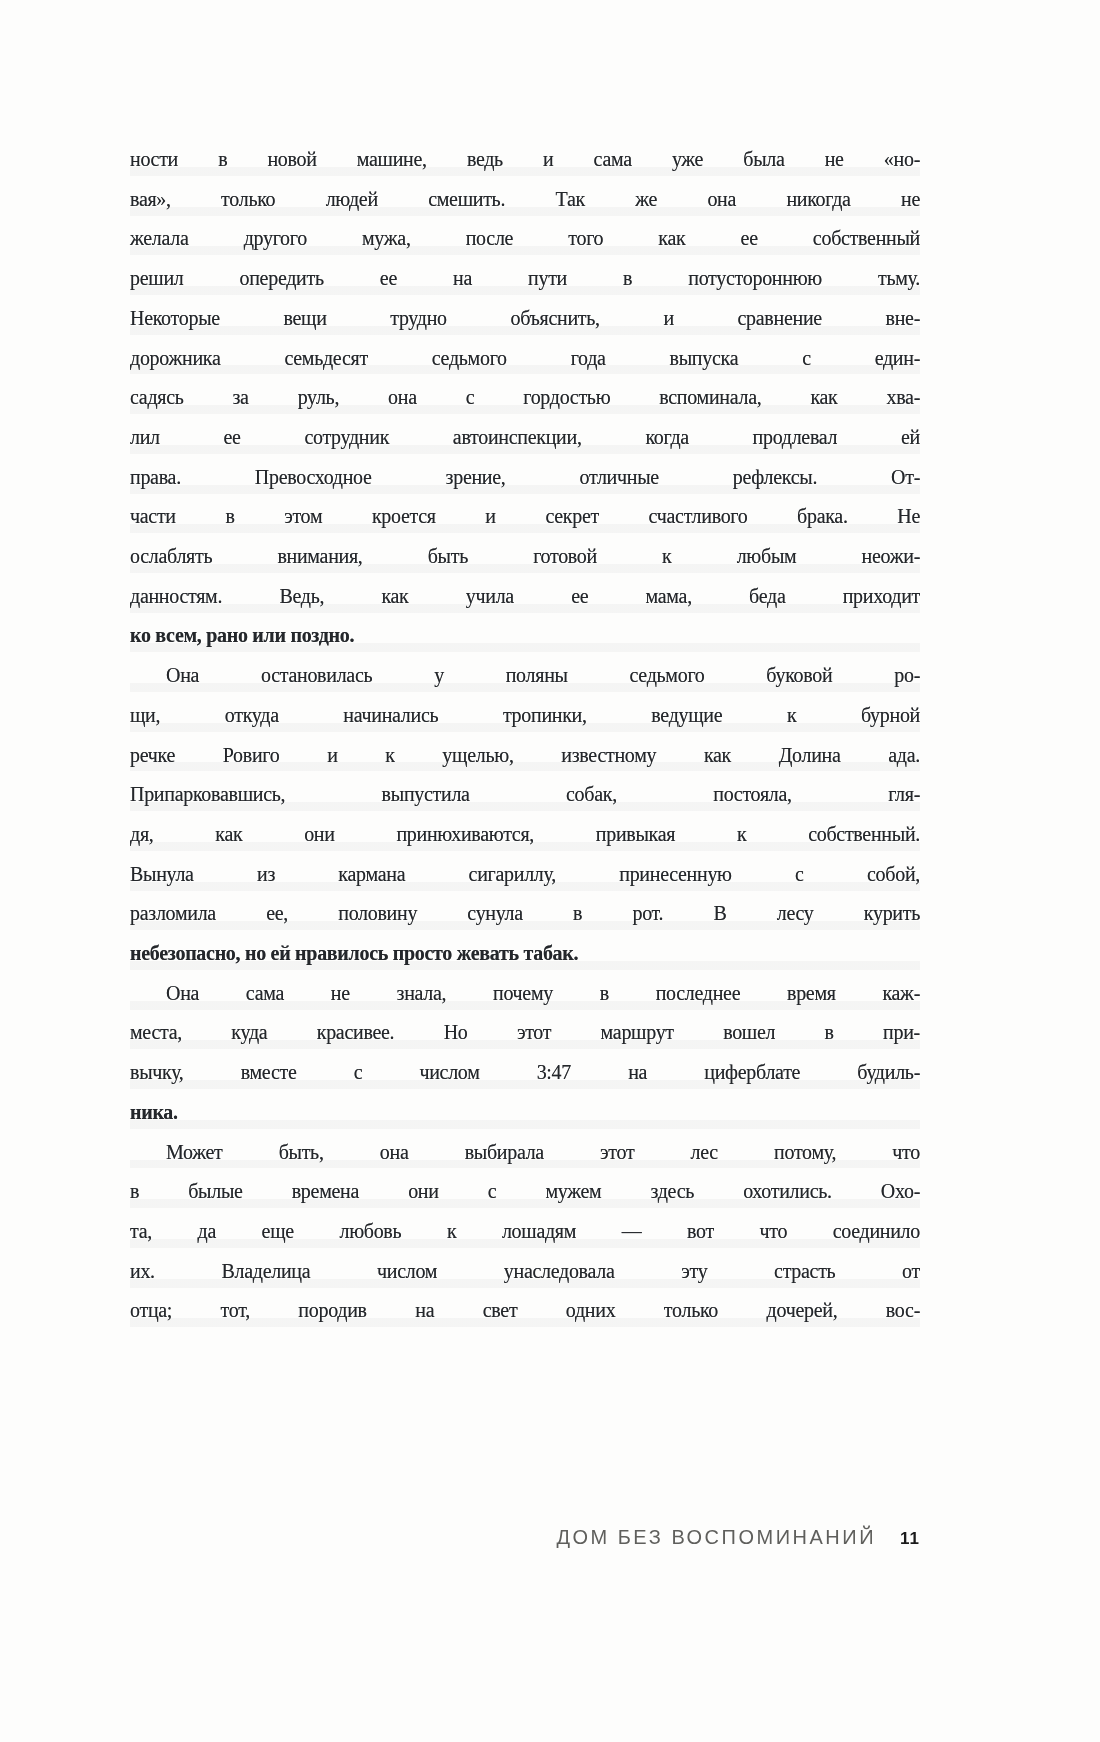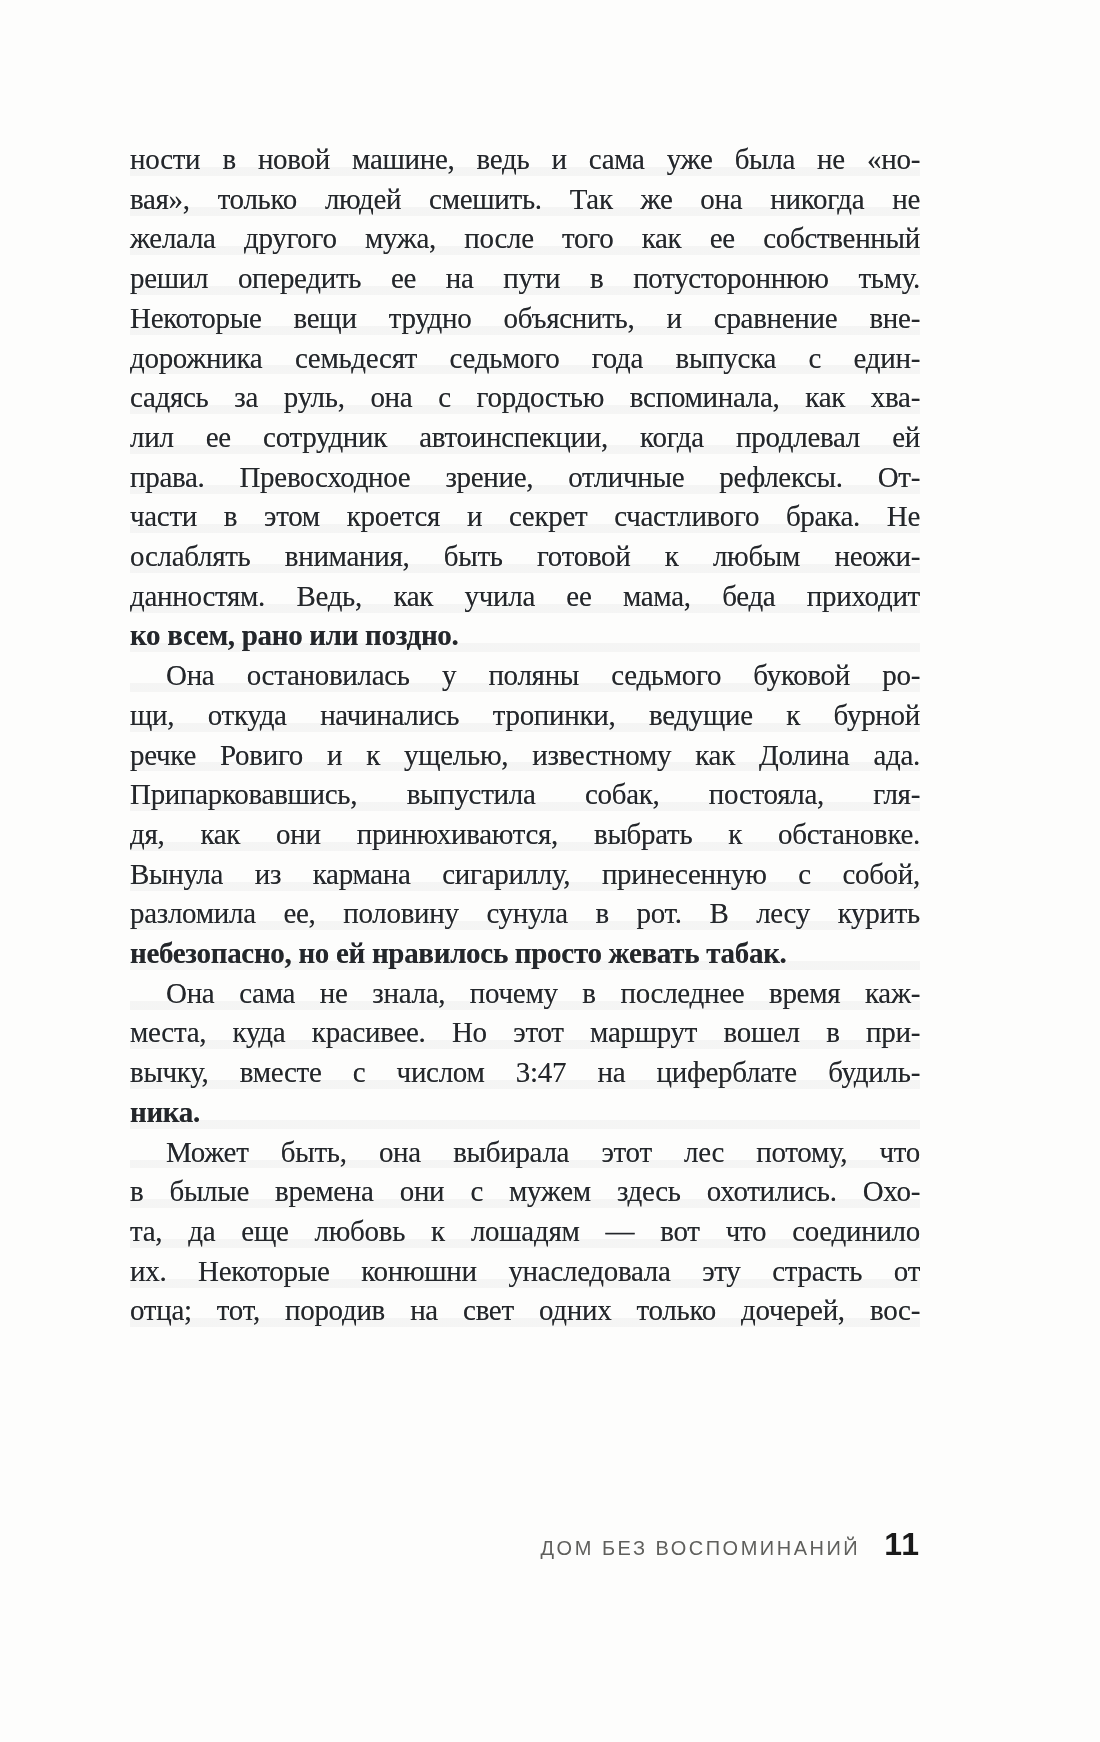--- a/index.html
+++ b/index.html
@@ -15,21 +15,21 @@
     overflow: hidden;
     font-family: "Liberation Serif", "DejaVu Serif", serif;
   }
   
   .text-block {
     position: absolute;
     left: 130px;
     top: 140px;
     width: 790px;
     color: var(--ink, #24272b);
-    font-size: 29px;
+    font-size: 20px;
     line-height: 39.7px;
     letter-spacing: -0.3px;
     text-shadow: 0 0 0.5px rgba(40,44,48,0.55);
     background: repeating-linear-gradient(
       to bottom,
       transparent 0px,
       transparent 27px,
       rgba(90,95,100,0.05) 27px,
       rgba(90,95,100,0.05) 36px,
       transparent 36px,
@@ -60,21 +60,21 @@
   }
   .running-title {
     color: var(--footer-gray, #5f5f5c);
     font-size: 20px;
     letter-spacing: 2.5px;
     font-weight: 500;
     transform: scaleY(1.05);
   }
   .page-number {
     color: var(--footer-ink, #1a1a1a);
-    font-size: 32px;
+    font-size: 17px;
     font-weight: 700;
     margin-left: 24px;
     letter-spacing: 1px;
   }
 </style>
 </head>
 <body>
 
 <div class="page">
   <main class="text-block">
@@ -88,31 +88,31 @@
       <div class="line">лил ее сотрудник автоинспекции, когда продлевал ей</div>
       <div class="line">права. Превосходное зрение, отличные рефлексы. От-</div>
       <div class="line">части в этом кроется и секрет счастливого брака. Не</div>
       <div class="line">ослаблять внимания, быть готовой к любым неожи-</div>
       <div class="line">данностям. Ведь, как учила ее мама, беда приходит</div>
       <div class="line para-end">ко всем, рано или поздно.</div>
       <div class="line indent">Она остановилась у поляны седьмого буковой ро-</div>
       <div class="line">щи, откуда начинались тропинки, ведущие к бурной</div>
       <div class="line">речке Ровиго и к ущелью, известному как Долина ада.</div>
       <div class="line">Припарковавшись, выпустила собак, постояла, гля-</div>
-      <div class="line">дя, как они принюхиваются, выбрать к обстановке.</div>
+      <div class="line">дя, как они принюхиваются, привыкая к собственный.</div>
       <div class="line">Вынула из кармана сигариллу, принесенную с собой,</div>
       <div class="line">разломила ее, половину сунула в рот. В лесу курить</div>
       <div class="line para-end">небезопасно, но ей нравилось просто жевать табак.</div>
       <div class="line indent">Она сама не знала, почему в последнее время каж-</div>
       <div class="line">места, куда красивее. Но этот маршрут вошел в при-</div>
       <div class="line">вычку, вместе с числом 3:47 на циферблате будиль-</div>
       <div class="line para-end">ника.</div>
       <div class="line indent">Может быть, она выбирала этот лес потому, что</div>
       <div class="line">в былые времена они с мужем здесь охотились. Охо-</div>
       <div class="line">та, да еще любовь к лошадям — вот что соединило</div>
-      <div class="line">их. Некоторые конюшни унаследовала эту страсть от</div>
+      <div class="line">их. Владелица числом унаследовала эту страсть от</div>
       <div class="line">отца; тот, породив на свет одних только дочерей, вос-</div>
     </main>
   <footer class="footer">
     <span class="running-title">ДОМ БЕЗ ВОСПОМИНАНИЙ</span>
     <span class="page-number">11</span>
   </footer>
 </div>
 
 </body></html>

